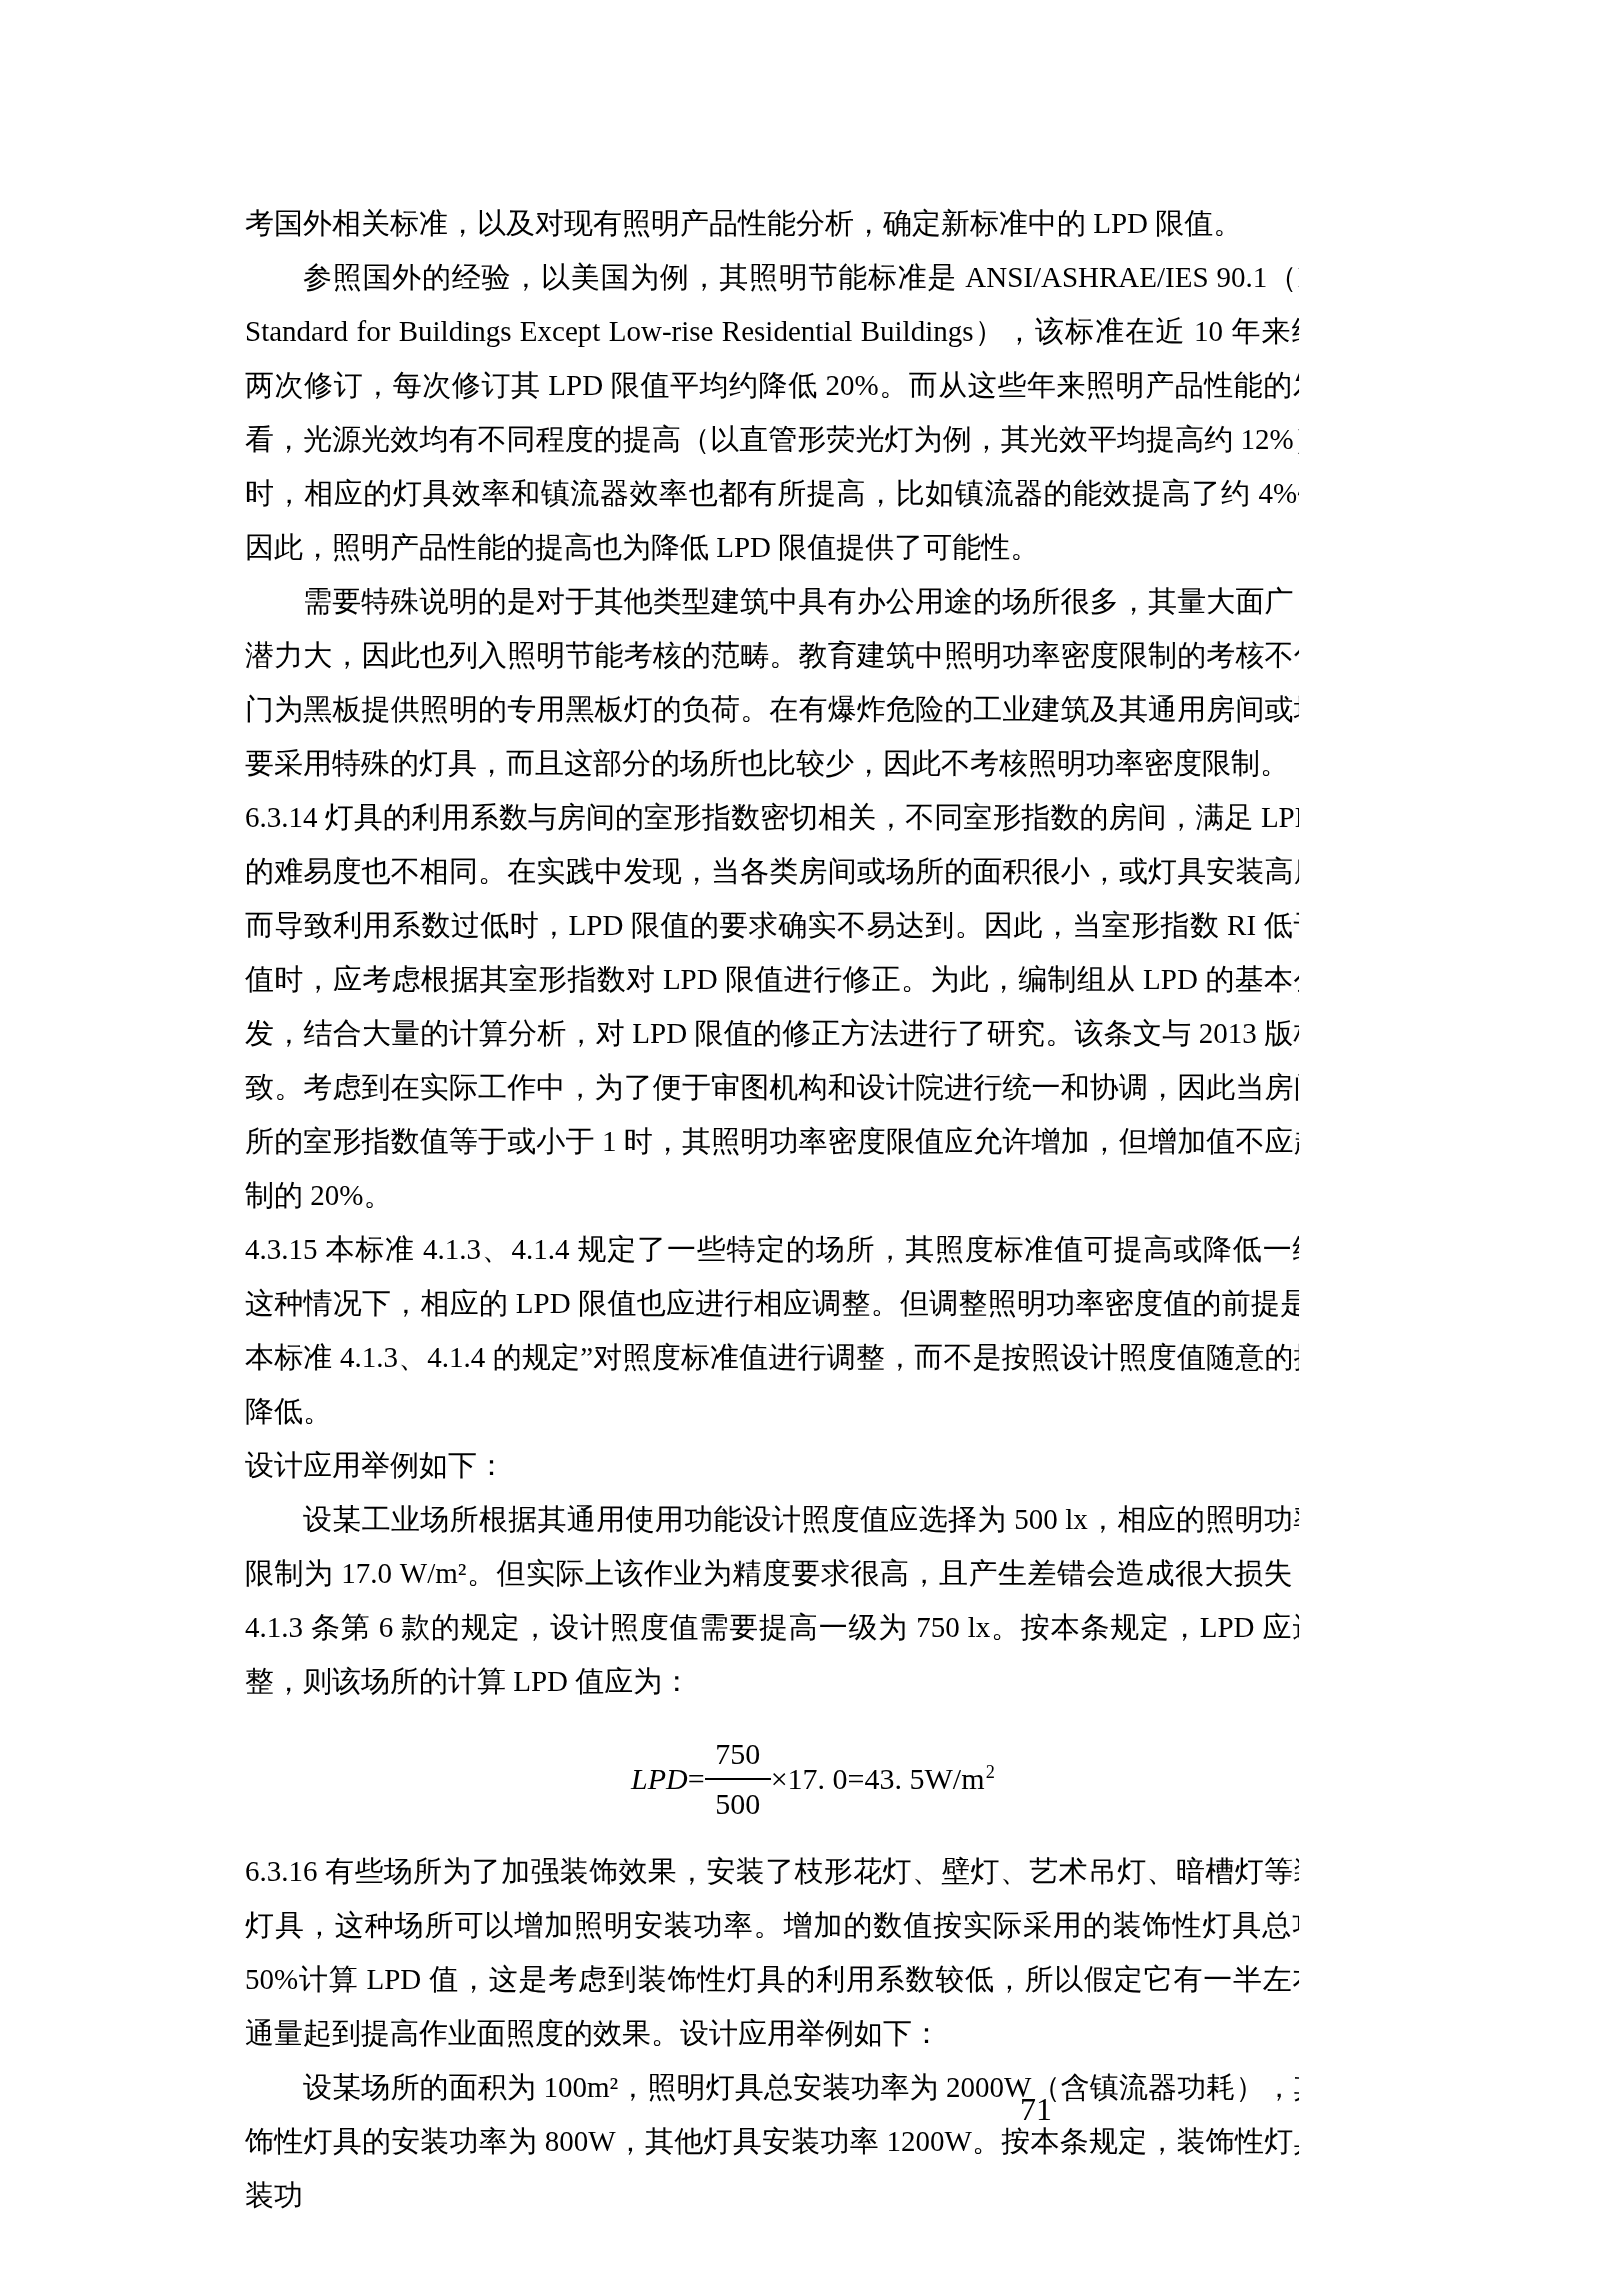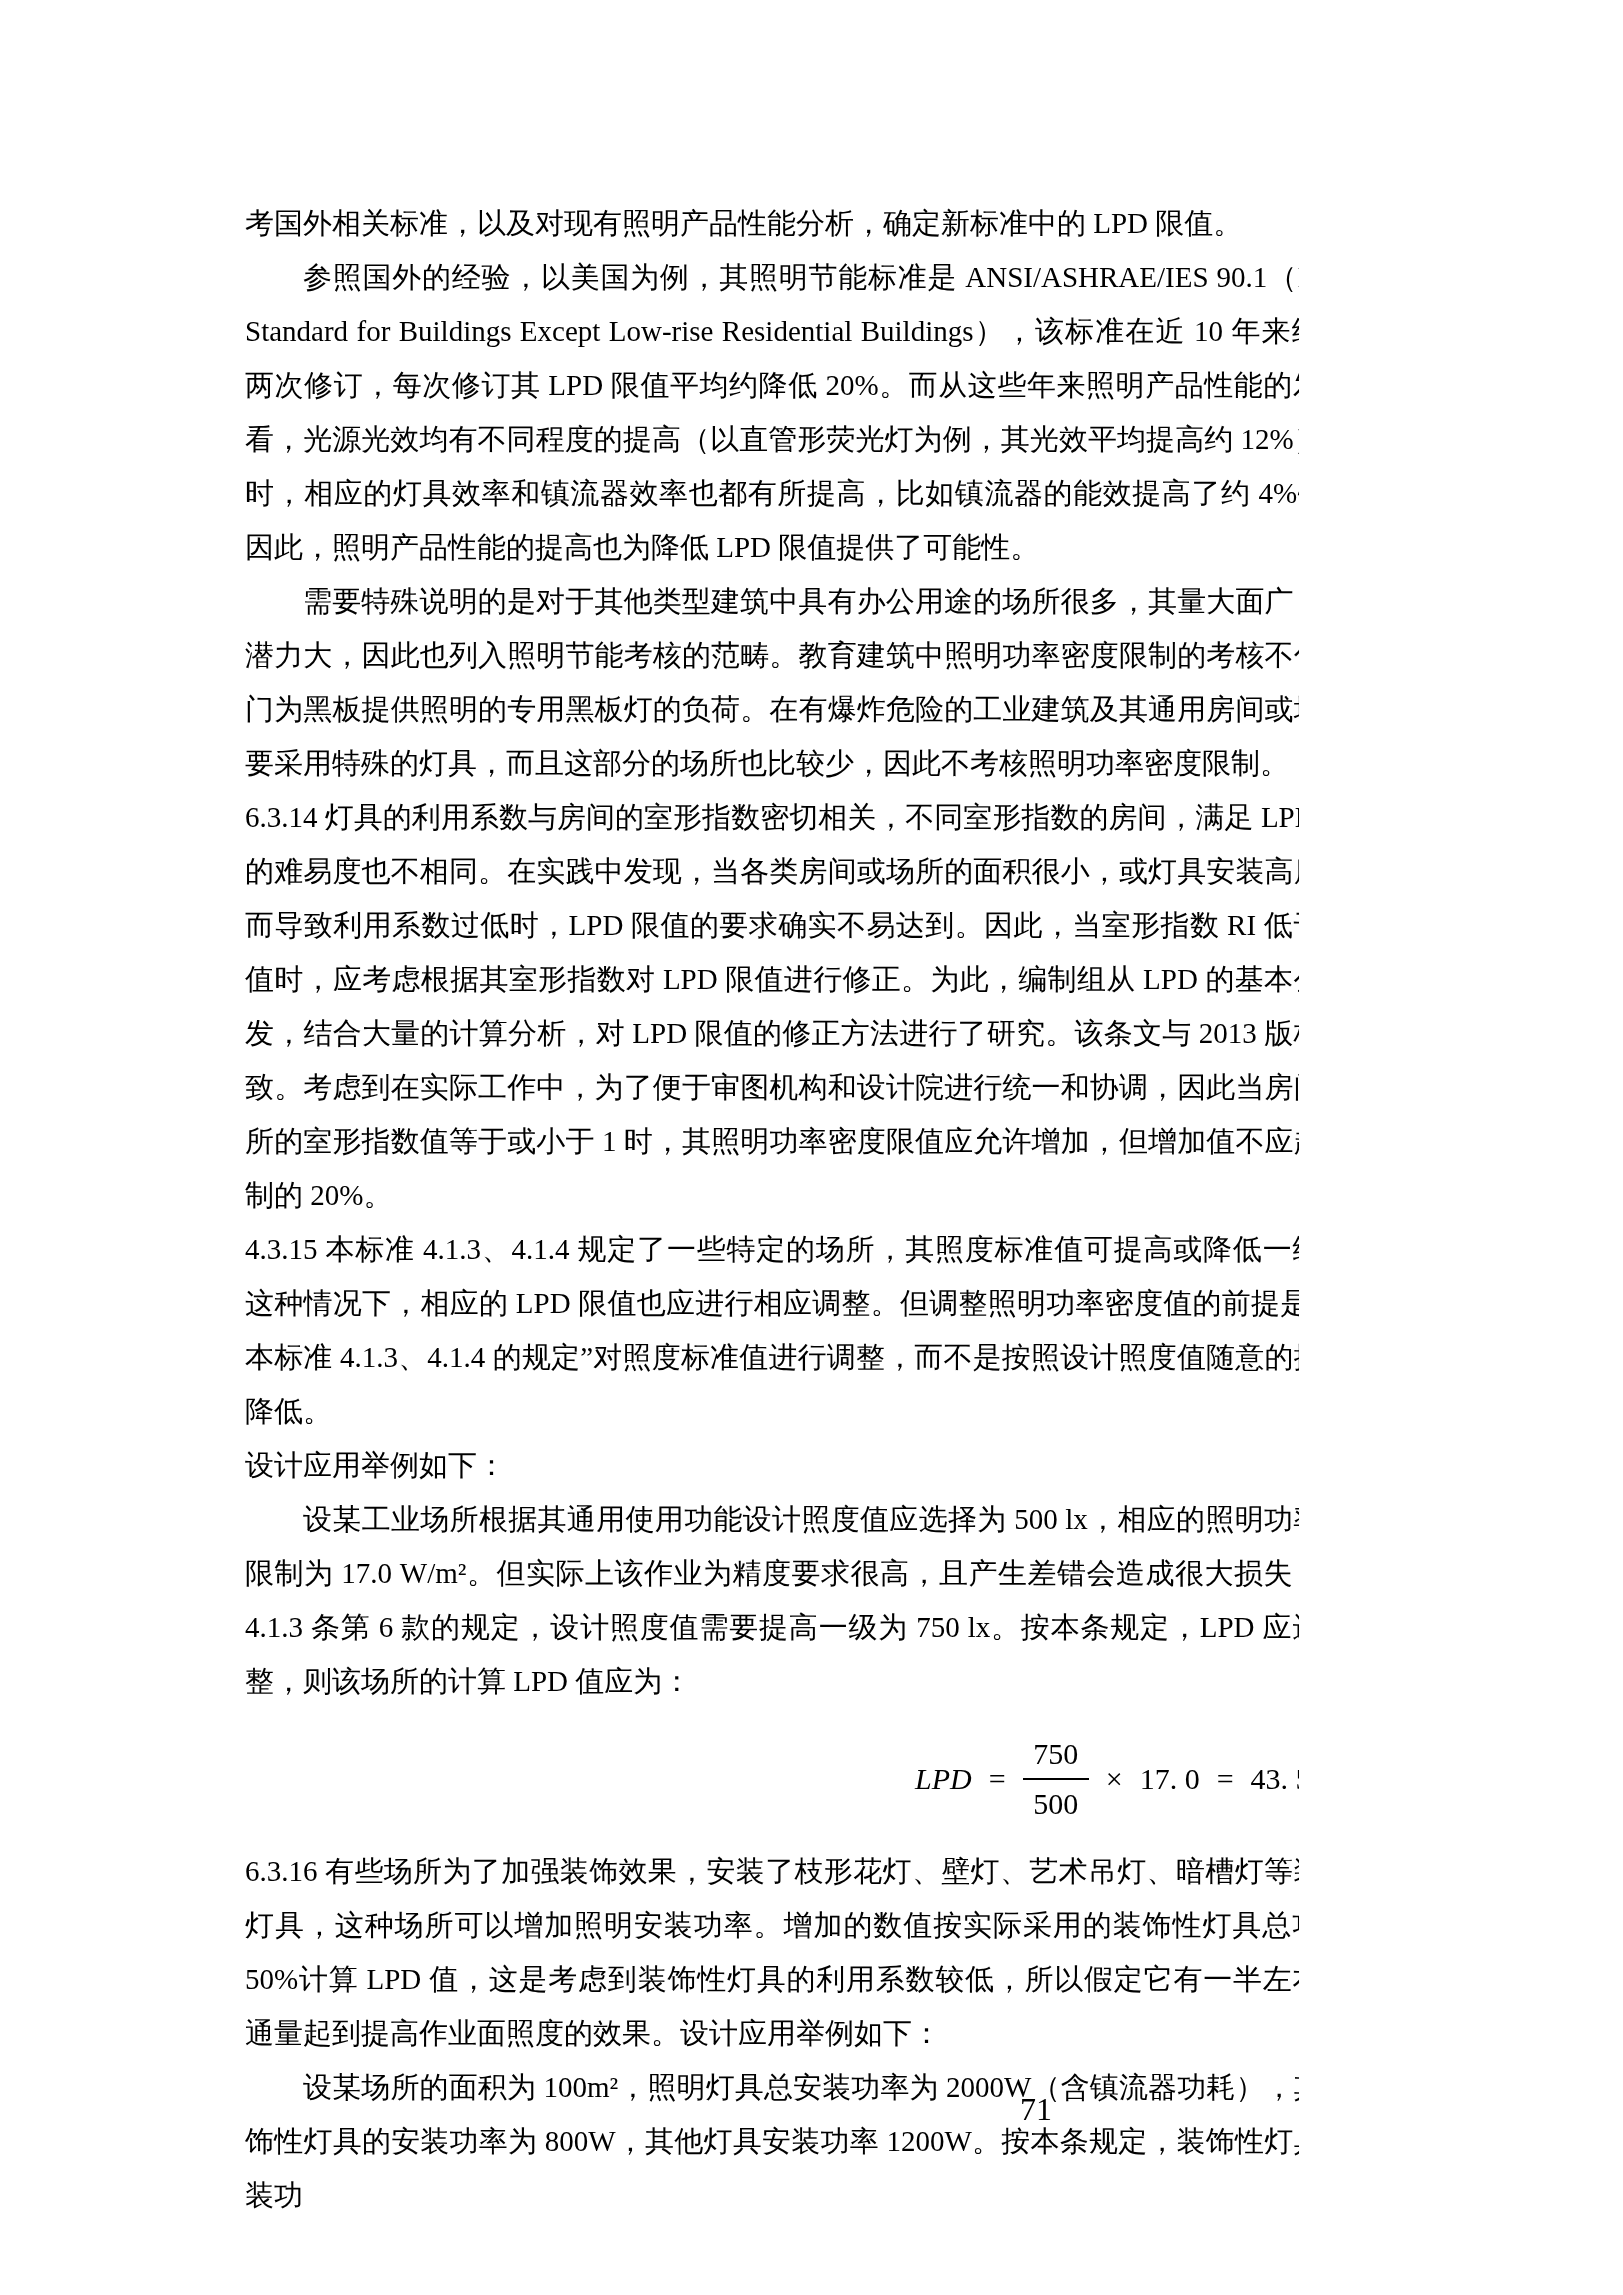--- a/index.html
+++ b/index.html
@@ -27,23 +27,22 @@
   }
   p.para {
     margin: 0;
     padding: 0;
   }
   p.indent {
     text-indent: 2em;
   }
   .formula {
     display: flex;
-    justify-content: flex-end;
+    justify-content: center;
     align-items: center;
-    gap: 17px;
     font-size: 30px;
     line-height: 1.15;
     margin: 29.4px 0 23px 0;
   }
   .formula .lhs {
     font-style: italic;
   }
   .frac {
     display: inline-block;
     text-align: center;

